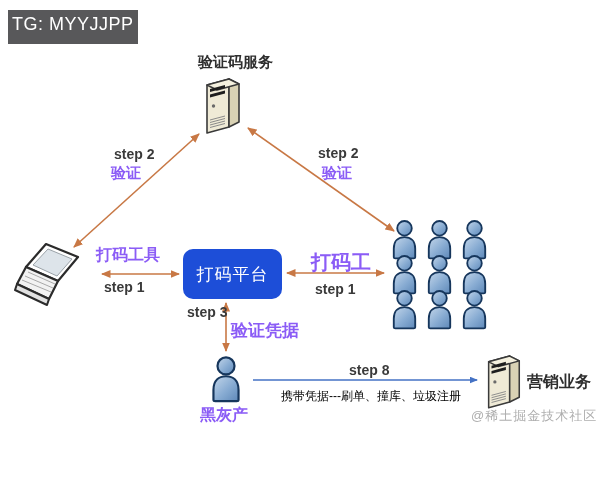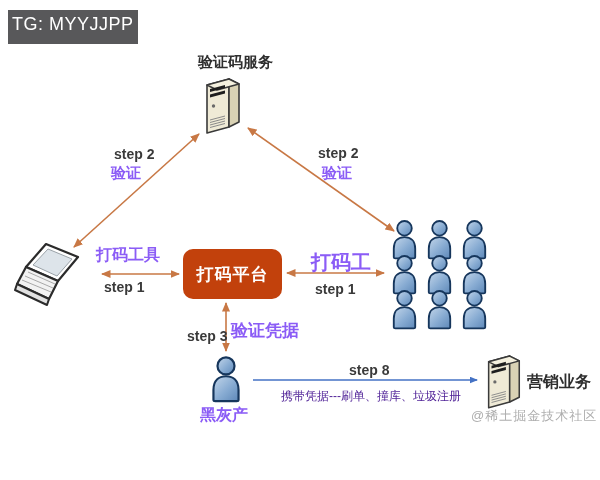--- a/index.html
+++ b/index.html
@@ -13,25 +13,25 @@
     background:#58585a;color:#fff;font-size:18px;letter-spacing:.5px;
     height:34px;line-height:29px;padding:0 4px;white-space:nowrap;
   }
   .footerbar{
     background:#58585a;color:#fff;font-size:17px;height:30px;line-height:30px;
     text-align:center;white-space:nowrap;
   }
   .node-label{font-size:15px;font-weight:600;color:#2f2f2f;white-space:nowrap;}
   .edge-step{font-size:14px;font-weight:600;color:#3a3a3a;white-space:nowrap;}
   .edge-label{font-size:15px;font-weight:600;color:#8b5cf6;white-space:nowrap;}
-  .sub-label{font-size:12px;font-weight:500;color:#4c1d95;white-space:nowrap;}
+  .sub-label{font-size:12px;font-weight:500;color:#000000;white-space:nowrap;}
   .platform-box{
     left:183px;top:249px;width:99px;height:50px;border-radius:10px;
-    background:#c2410c;color:#fff;display:flex;align-items:center;justify-content:center;
-    font-size:17px;font-weight:700;letter-spacing:1px;
+    background:#1d4ed8;color:#fff;display:flex;align-items:center;justify-content:center;
+    font-size:17px;font-weight:400;letter-spacing:1px;
   }
   .watermark{font-size:13px;color:#aeaeae;white-space:nowrap;letter-spacing:1px;}
   .crowd-row{display:flex;gap:2px;}
   .crowd-row + .crowd-row{margin-top:-6px;}
   svg{display:block;}
 </style>
 </head>
 <body>
 
 <div id="stage">
@@ -157,20 +157,20 @@
 
   <div class="abs edge-step" style="left:318px;top:145px">step 2</div>
   <div class="abs edge-label" style="left:322px;top:164px">验证</div>
 
   <div class="abs edge-label" style="left:96px;top:245px;font-size:16px">打码工具</div>
   <div class="abs edge-step" style="left:104px;top:279px">step 1</div>
 
   <div class="abs edge-label" style="left:311px;top:249px;font-size:20px">打码工</div>
   <div class="abs edge-step" style="left:315px;top:281px">step 1</div>
 
-  <div class="abs edge-step" style="left:187px;top:328px">step 3</div>
+  <div class="abs edge-step" style="left:187px;top:304px">step 3</div>
   <div class="abs edge-label" style="left:231px;top:319px;font-size:17px">验证凭据</div>
 
   <div class="abs edge-step" style="left:349px;top:362px">step 8</div>
   <div class="abs sub-label" style="left:281px;top:388px">携带凭据---刷单、撞库、垃圾注册</div>
 
 
 </div>
 
 </body></html>

